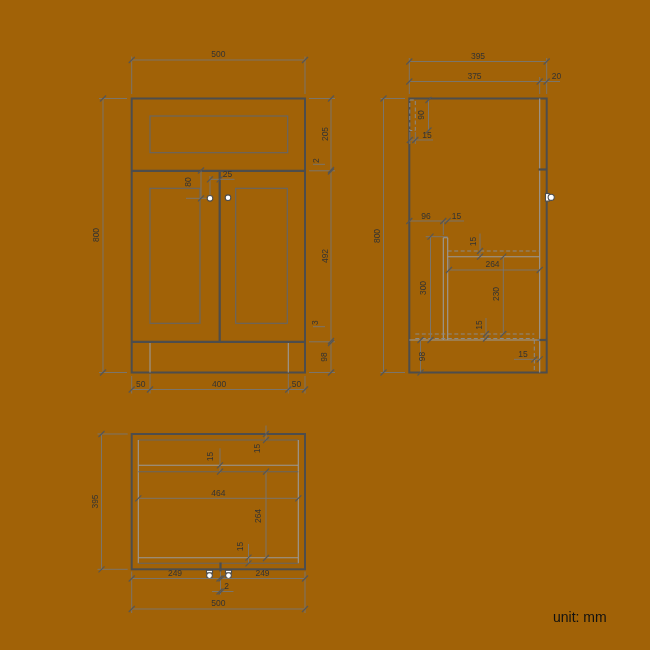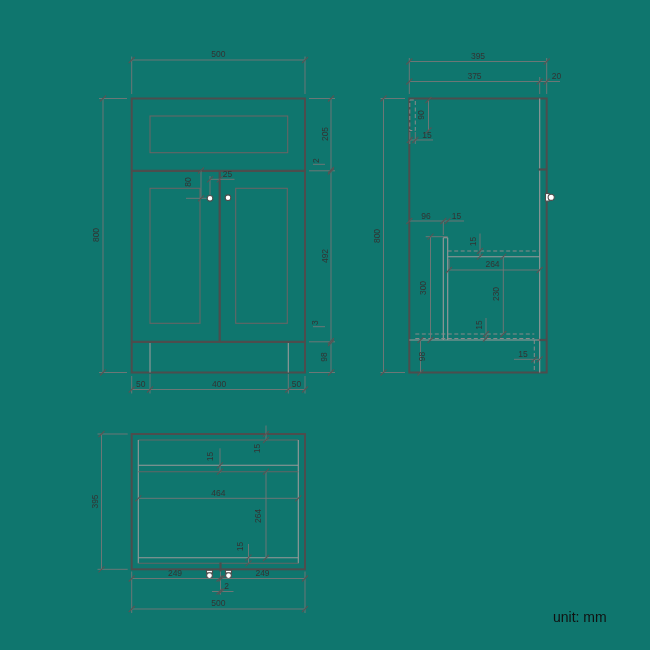--- a/index.html
+++ b/index.html
@@ -1,16 +1,16 @@
 <!DOCTYPE html>
 <html><head>
 <meta charset="utf-8">
 <style>
   html,body{margin:0;padding:0;background:#ffffff;}
-  .page{position:relative;width:650px;height:650px;background:#0f766e;overflow:hidden;
+  .page{position:relative;width:650px;height:650px;background:#a16207;overflow:hidden;
         font-family:"Liberation Sans", sans-serif;}
   svg{display:block;}
   
   .outline{stroke:#4d4d4d;stroke-width:2;fill:none;}
   .heavy{stroke:#4d4d4d;stroke-width:2.2;fill:none;}
   .mid{stroke:#666;stroke-width:1.1;fill:none;}
   .panel{stroke:#9a9a9a;stroke-width:1.1;fill:none;}
   .dash{stroke:#8a8a8a;stroke-width:1;fill:none;stroke-dasharray:4 2.5;}
   .dim{stroke:#777;stroke-width:0.9;fill:none;}
   .tick{stroke:#555;stroke-width:1.1;fill:none;}

